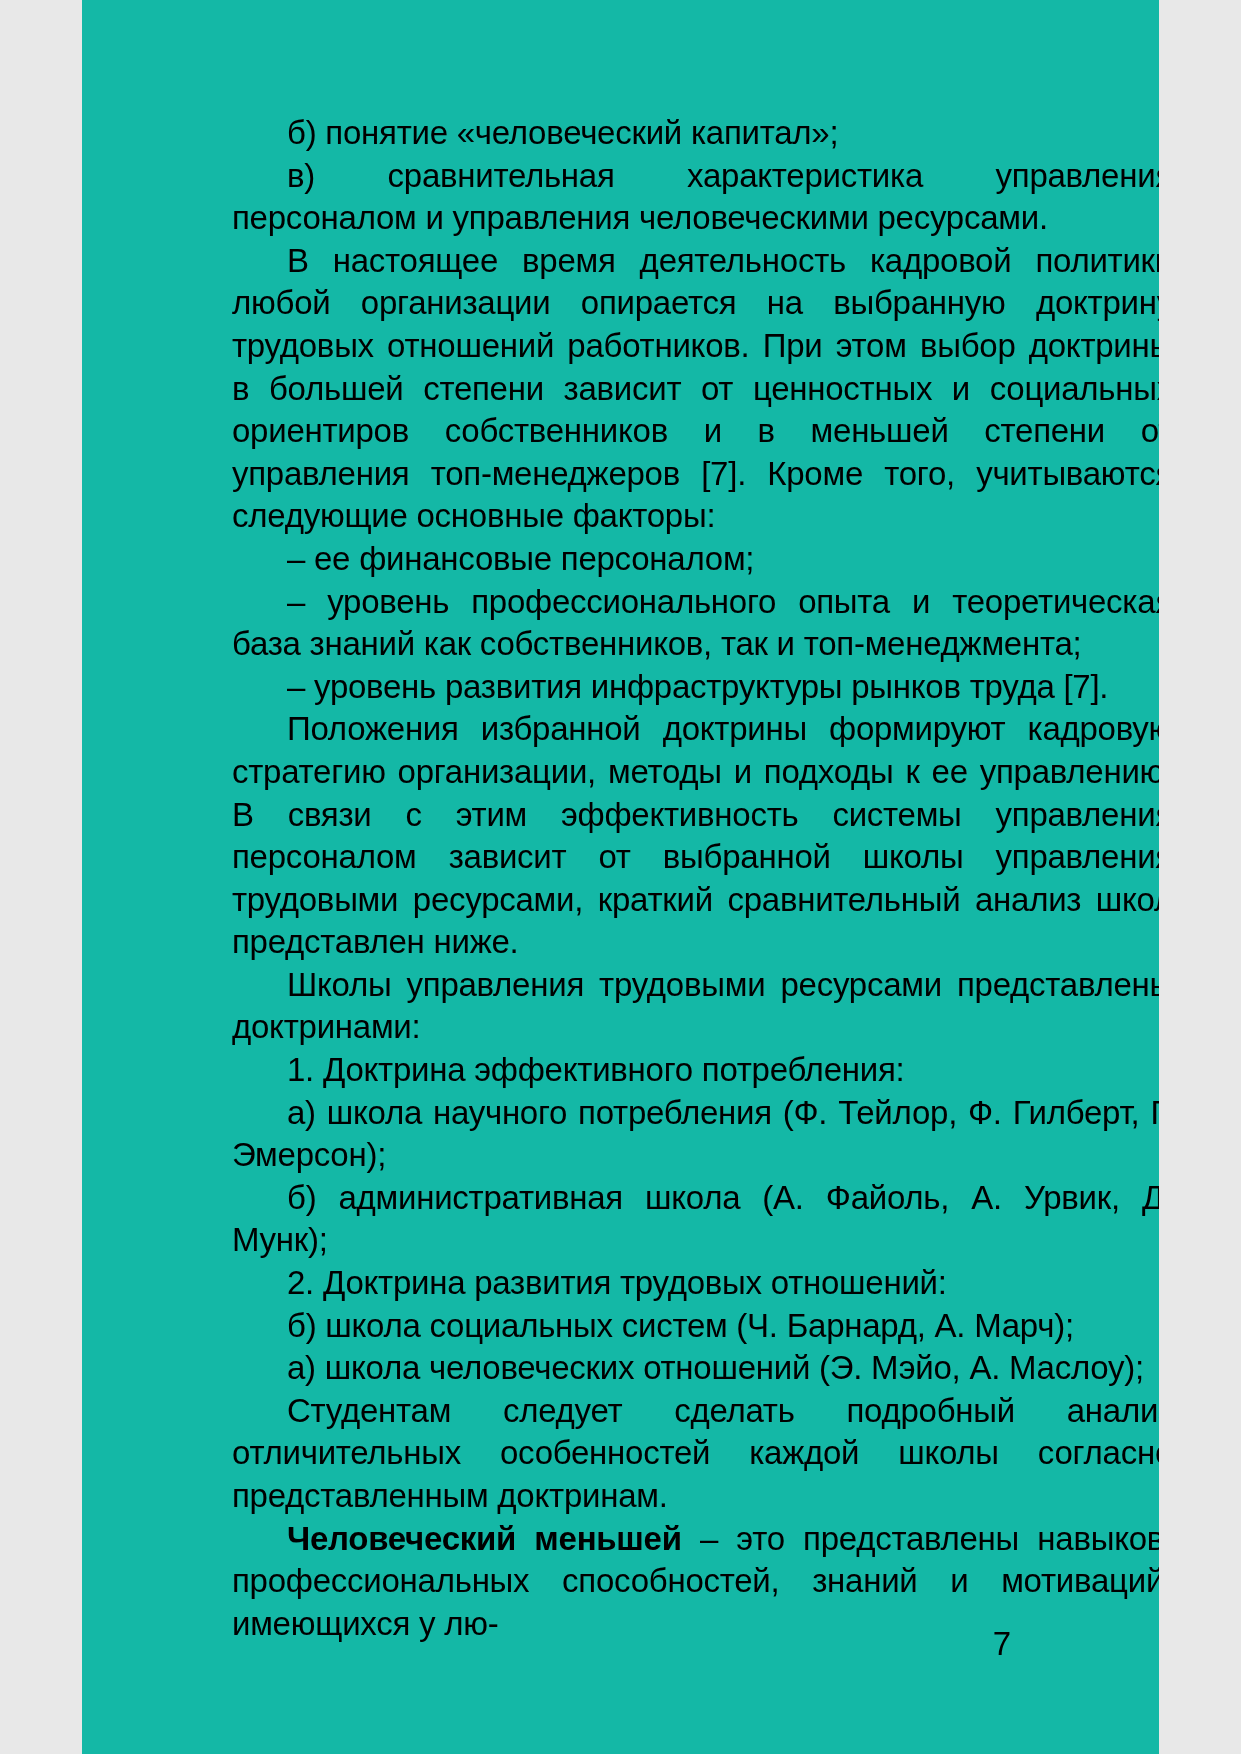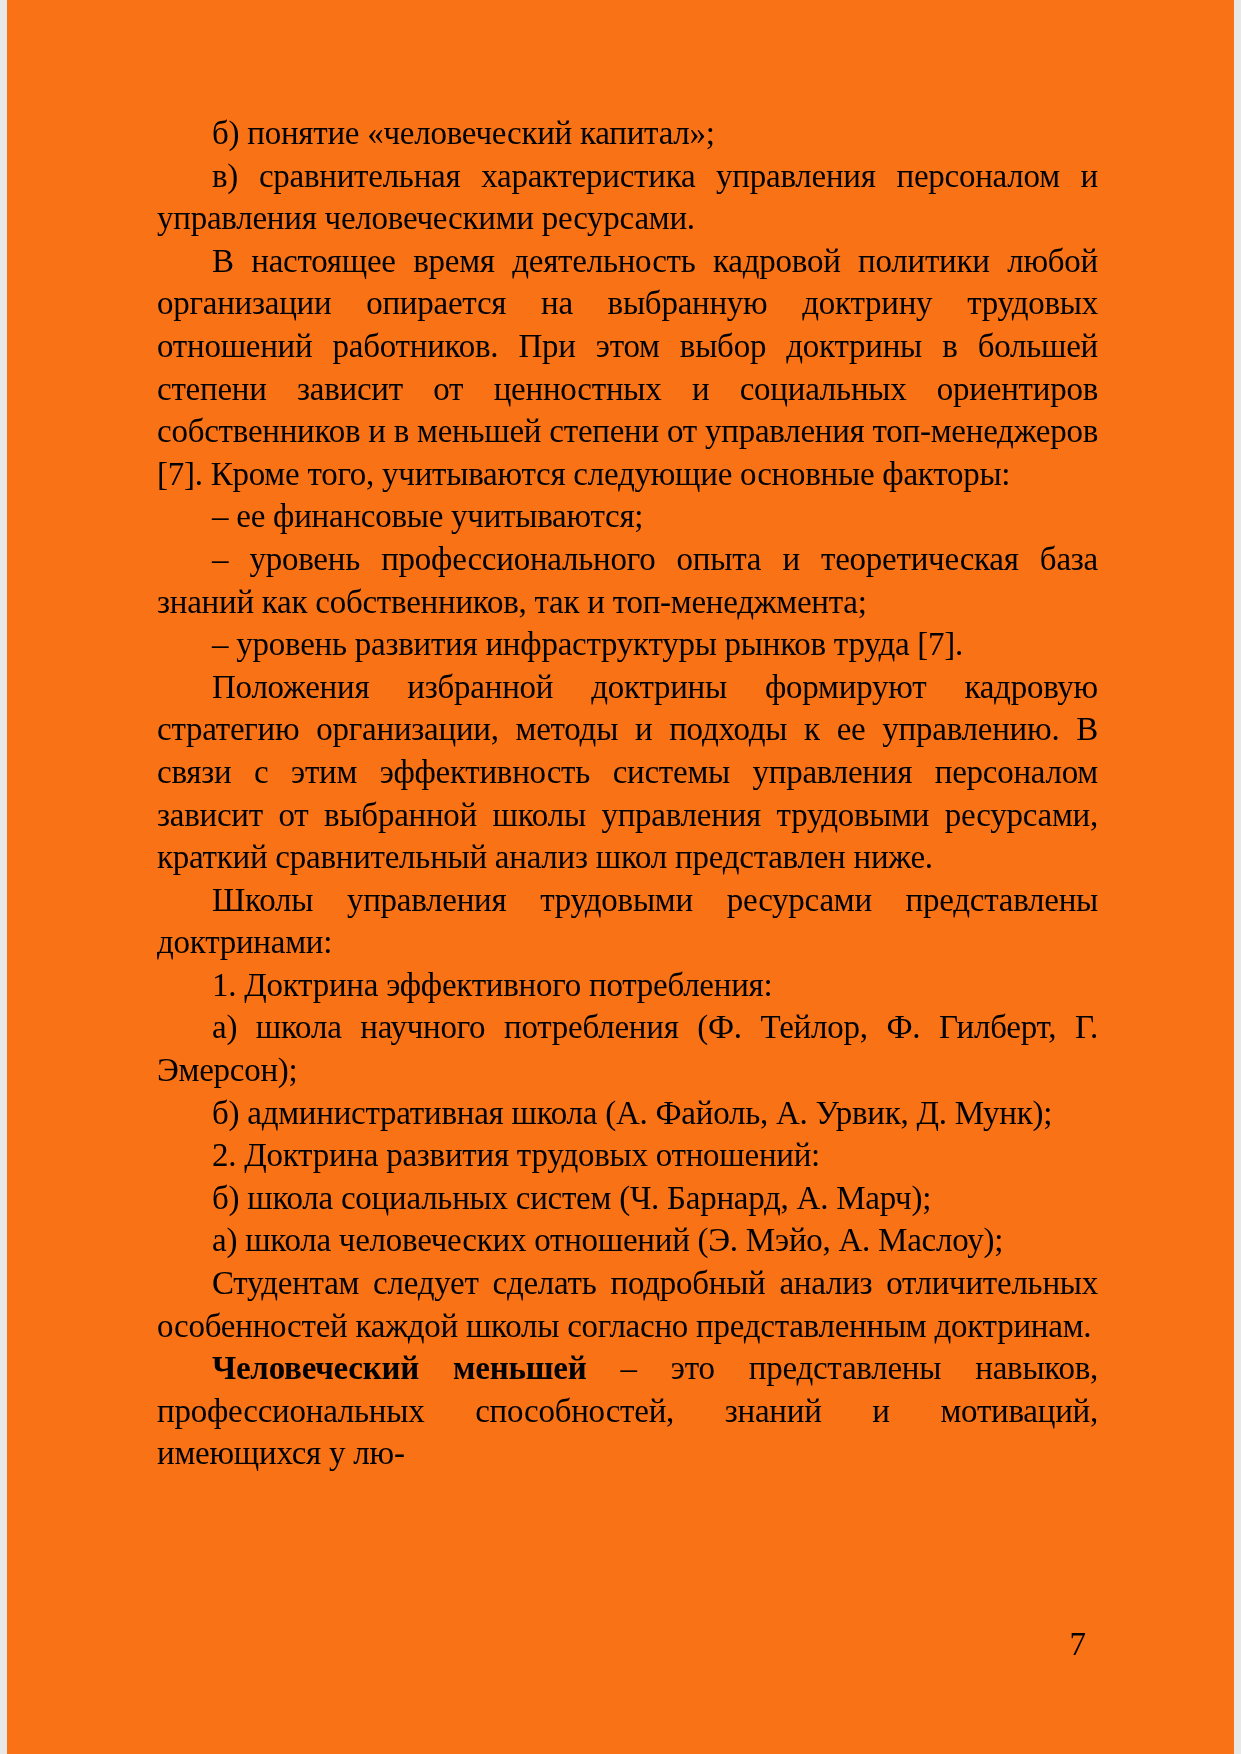--- a/index.html
+++ b/index.html
@@ -2,26 +2,26 @@
 <html lang="ru"><head>
 <meta charset="utf-8">
 <style>
   html, body {
     margin: 0;
     padding: 0;
     background: #e8e8e8;
   }
   .page {
     position: relative;
-    width: 1227px;
+    width: 1077px;
     height: 1754px;
     margin: 0 auto;
-    background: #f97316;
+    background: #14b8a6;
     color: #000000;
-    font-family: Liberation Serif, serif;
+    font-family: Liberation Sans, sans-serif;
     overflow: hidden;
   }
   .textblock {
     position: absolute;
     left: 150px;
     top: 112px;
     width: 941px;
     font-size: 33px;
     line-height: 42.6px;
     letter-spacing: -0.25px;
@@ -46,21 +46,21 @@
   }
 </style>
 </head>
 <body>
 
 <div class="page">
   <div class="textblock">
     <p>б) понятие «человеческий капитал»;</p>
     <p>в) сравнительная характеристика управления персоналом и управления человеческими ресурсами.</p>
     <p>В настоящее время деятельность кадровой политики любой организации опирается на выбранную доктрину трудовых отношений работников. При этом выбор доктрины в большей степени зависит от ценностных и социальных ориентиров собственников и в меньшей степени от управления топ-менеджеров [7]. Кроме того, учитываются следующие основные факторы:</p>
-    <p>– ее финансовые учитываются;</p>
+    <p>– ее финансовые персоналом;</p>
     <p>– уровень профессионального опыта и теоретическая база знаний как собственников, так и топ-менеджмента;</p>
     <p>– уровень развития инфраструктуры рынков труда [7].</p>
     <p>Положения избранной доктрины формируют кадровую стратегию организации, методы и подходы к ее управлению. В связи с этим эффективность системы управления персоналом зависит от выбранной школы управления трудовыми ресурсами, краткий сравнительный анализ школ представлен ниже.</p>
     <p>Школы управления трудовыми ресурсами представлены доктринами:</p>
     <p>1. Доктрина эффективного потребления:</p>
     <p>а) школа научного потребления (Ф. Тейлор, Ф. Гилберт, Г. Эмерсон);</p>
     <p>б) административная школа (А. Файоль, А. Урвик, Д. Мунк);</p>
     <p>2. Доктрина развития трудовых отношений:</p>
     <p>б) школа социальных систем (Ч. Барнард, А. Марч);</p>
     <p>а) школа человеческих отношений (Э. Мэйо, А. Маслоу);</p>

